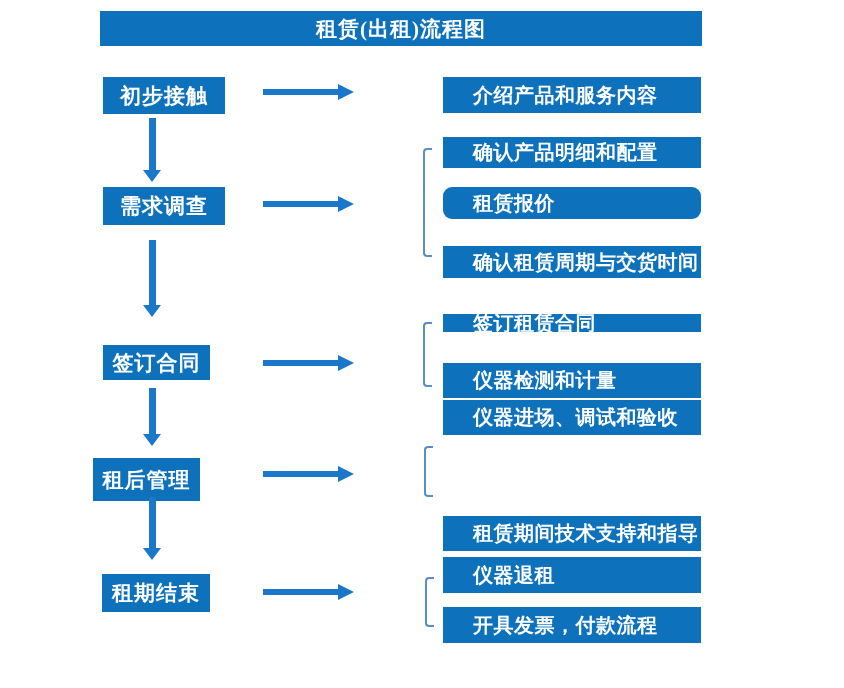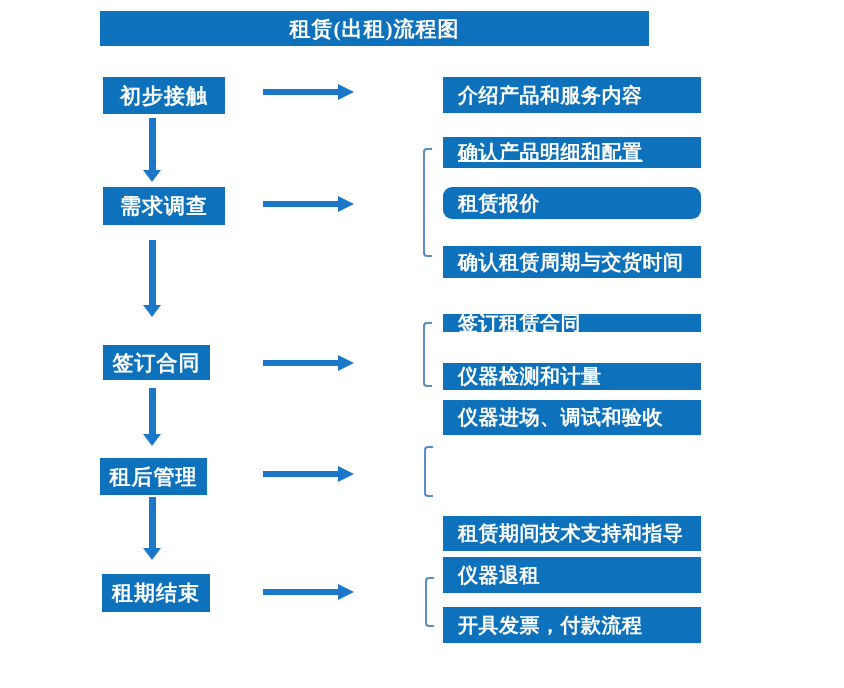--- a/index.html
+++ b/index.html
@@ -7,21 +7,21 @@
     position: relative;
     width: 844px;
     height: 688px;
     background: #ffffff;
     overflow: hidden;
     font-family: "Liberation Serif", "DejaVu Serif", serif;
   }
   .title-bar {
     position: absolute;
     left: 100px; top: 11px;
-    width: 549px; height: 35px;
+    width: 602px; height: 35px;
     background: var(--box-blue, #0d71bc);
     color: #ffffff;
     font-weight: bold;
     font-size: 21px;
     display: flex;
     align-items: center;
     justify-content: center;
     letter-spacing: 1px;
   }
   .step-box {
@@ -38,21 +38,21 @@
   .detail-box {
     position: absolute;
     left: 443px;
     width: 258px;
     background: var(--box-blue, #0d71bc);
     color: #ffffff;
     font-weight: bold;
     font-size: 20px;
     display: flex;
     align-items: center;
-    padding-left: 15px;
+    padding-left: 30px;
     box-sizing: border-box;
     letter-spacing: 0.5px;
   }
   .h-arrow {
     position: absolute;
     display: flex;
     align-items: center;
     height: 16px;
   }
   .h-bar { width: 75px; height: 6px; background: var(--arrow-blue, #1a77c9); }
@@ -89,21 +89,21 @@
 </head>
 <body>
 
 <div class="canvas">
 
   <div class="title-bar">租赁(出租)流程图</div>
 
   <div class="step-box" style="left:103px; top:77px; width:122px; height:37px;">初步接触</div>
   <div class="step-box" style="left:103px; top:187px; width:122px; height:38px;">需求调查</div>
   <div class="step-box" style="left:103px; top:345px; width:107px; height:35px;">签订合同</div>
-  <div class="step-box" style="left:100px; top:458px; width:107px; height:37px;">租后管理</div>
+  <div class="step-box" style="left:93px; top:458px; width:107px; height:43px;">租后管理</div>
   <div class="step-box" style="left:102px; top:574px; width:108px; height:38px;">租期结束</div>
 
   <div class="h-arrow" style="left:263px; top:84px;">
     <div class="h-bar"></div>
     <div class="h-head"></div>
   </div>
   <div class="h-arrow" style="left:263px; top:196px;">
     <div class="h-bar"></div>
     <div class="h-head"></div>
   </div>
@@ -136,23 +136,23 @@
     <div class="v-bar" style="height:51px;"></div>
     <div class="v-head"></div>
   </div>
 
   <div class="bracket" style="left:423px; top:148px; height:109px;"></div>
   <div class="bracket" style="left:423px; top:322px; height:65px;"></div>
   <div class="bracket" style="left:424px; top:446px; height:51px;"></div>
   <div class="bracket" style="left:425px; top:577px; height:50px;"></div>
 
   <div class="detail-box" style="top:77px; height:36px;">介绍产品和服务内容</div>
-  <div class="detail-box" style="top:137px; height:31px;text-decoration:underline;">确认产品明细和配置</div>
+  <div class="detail-box" style="top:137px; height:31px;">确认产品明细和配置</div>
   <div class="detail-box" style="top:187px; height:32px;border-radius:9px;">租赁报价</div>
   <div class="detail-box" style="top:246px; height:32px;">确认租赁周期与交货时间</div>
   <div class="detail-box" style="top:314px; height:18px;">签订租赁合同</div>
-  <div class="detail-box" style="top:363px; height:27px;">仪器检测和计量</div>
+  <div class="detail-box" style="top:363px; height:35px;">仪器检测和计量</div>
   <div class="detail-box" style="top:400px; height:35px;">仪器进场、调试和验收</div>
   <div class="detail-box" style="top:516px; height:35px;">租赁期间技术支持和指导</div>
   <div class="detail-box" style="top:557px; height:36px;">仪器退租</div>
   <div class="detail-box" style="top:607px; height:36px;">开具发票，付款流程</div>
 
 </div>
 
 </body></html>

